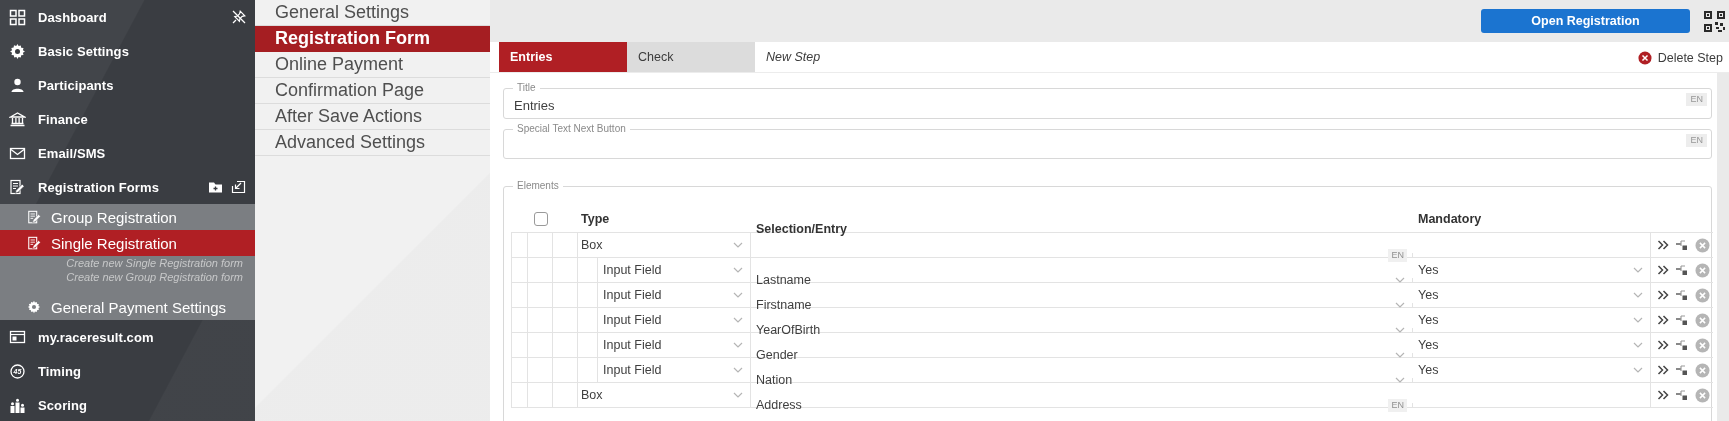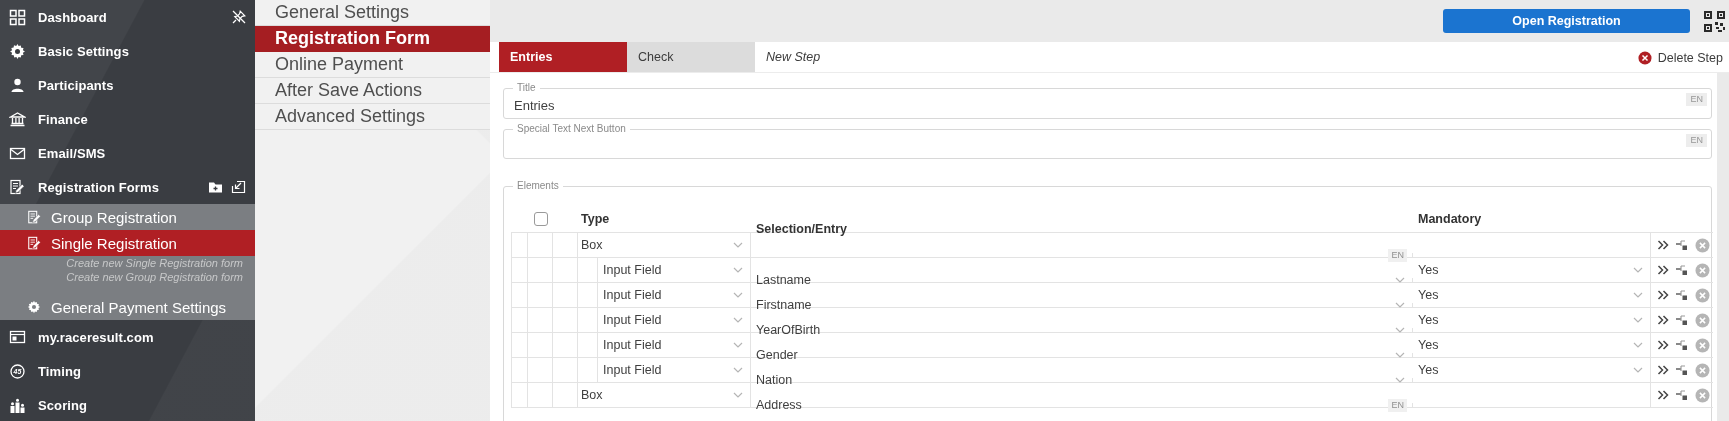--- a/index.html
+++ b/index.html
@@ -32,21 +32,21 @@
   .sb2 { width:235px; flex:0 0 235px; background-color:#f1f1f1; overflow:hidden;
          background-image: linear-gradient(135deg, rgba(0,0,0,0) 62%, rgba(0,0,0,0.02) 62.3%),
                            linear-gradient(45deg, rgba(0,0,0,0) 78%, rgba(0,0,0,0.018) 78.3%); }
   .sb2-item { height:26px; display:flex; align-items:center; padding-left:20px;
               border-bottom:1px solid #dcdcdc; color:#4f4f4f; font-size:18px; cursor:pointer; background:#f1f1f1; }
   .sb2-item--selected { background:#a51e22; color:#fff; font-weight:bold; border-bottom-color:#a51e22; }
 
   
   .main { flex:1; display:flex; flex-direction:column; background:#eaeaea; min-width:0; }
   .topstrip { height:42px; flex:0 0 42px; position:relative; }
-  .btn-open { position:absolute; top:9px; right:39px; width:247px; height:24px; background:#1b74d0;
+  .btn-open { position:absolute; top:9px; right:39px; width:209px; height:24px; background:#1b74d0;
               color:#fff; font-size:12.5px; font-weight:bold; border:none; border-radius:3px;
               display:flex; align-items:center; justify-content:center; cursor:pointer; font-family:inherit; }
   .qr { position:absolute; top:9px; right:2px; width:25px; height:25px; cursor:pointer; }
 
   .tabrow { height:31px; flex:0 0 31px; background:#fff; display:flex; padding-left:9px;
             border-bottom:1px solid #ececec; position:relative; }
   .tab { width:128px; display:flex; align-items:center; padding-left:11px; font-size:12.5px; color:#3c3c3c; cursor:pointer; }
   .tab--active { background:#b01f24; color:#fff; font-weight:bold; }
   .tab--idle   { background:#dcdcdc; }
   .tab--new    { background:#fff; font-style:italic; }
@@ -261,20 +261,21 @@
           </svg>
       </span>
       <span class="lbl">Scoring</span>
     </div>
   </aside>
 
   <aside class="sb2">
     <div class="sb2-item">General Settings</div>
     <div class="sb2-item sb2-item--selected">Registration Form</div>
     <div class="sb2-item">Online Payment</div>
+    <div class="sb2-item">Confirmation Page</div>
     <div class="sb2-item">After Save Actions</div>
     <div class="sb2-item">Advanced Settings</div>
   </aside>
 
   <main class="main">
 
     <div class="topstrip">
       <button class="btn-open">Open Registration</button>
       <span class="qr">
         <svg width="25" height="25" viewBox="0 0 25 25" fill="#2a2a2a">

